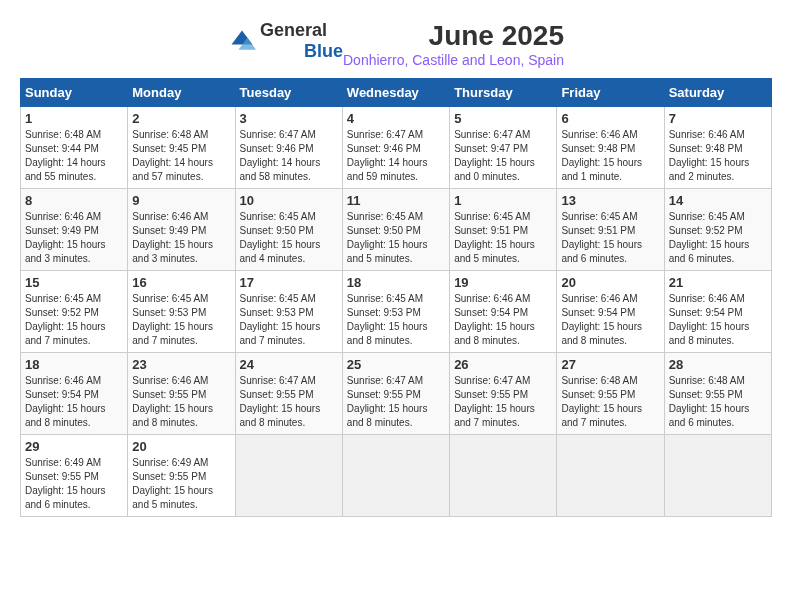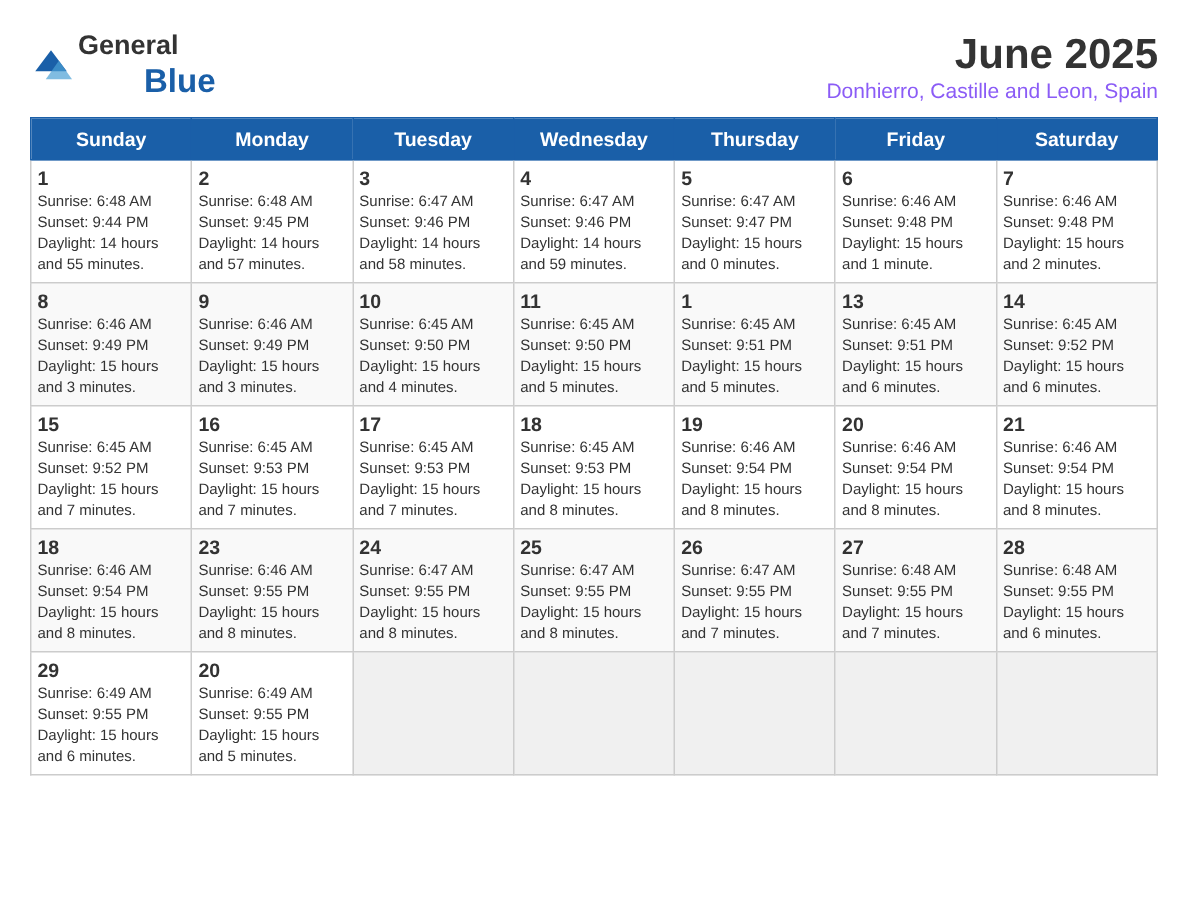--- a/index.html
+++ b/index.html
@@ -5,36 +5,36 @@
     * { box-sizing: border-box; margin: 0; padding: 0; }
     body {
       font-family: Arial, sans-serif;
       background: #fff;
       width: 792px;
       min-height: 612px;
       padding: 20px;
     }
     .header-area {
       display: flex;
-      justify-content: space-between;
+      justify-content: center;
       align-items: flex-start;
       margin-bottom: 10px;
     }
     .logo {
       display: flex;
       align-items: center;
       gap: 4px;
     }
     .logo-text-general {
       font-size: 18px;
       font-weight: bold;
       color: #333;
     }
     .logo-text-blue {
-      font-size: 22px;
+      font-size: 18px;
       font-weight: bold;
       color: #1a5fa8;
       margin-left: 44px;
     }
     .logo-icon {
       width: 28px;
       height: 28px;
     }
     .title-area {
       text-align: right;
@@ -50,21 +50,21 @@
     }
     table {
       width: 100%;
       border-collapse: collapse;
       font-size: 11px;
     }
     thead tr th {
       background-color: #1a5fa8;
       color: #fff;
       padding: 6px 4px;
-      text-align: center;
+      text-align: left;
       font-size: 13px;
       font-weight: bold;
       border: 1px solid #1a5fa8;
     }
     tbody tr td {
       border: 1px solid #ccc;
       padding: 4px 4px;
       vertical-align: top;
       width: calc(100% / 7);
       min-height: 70px;

